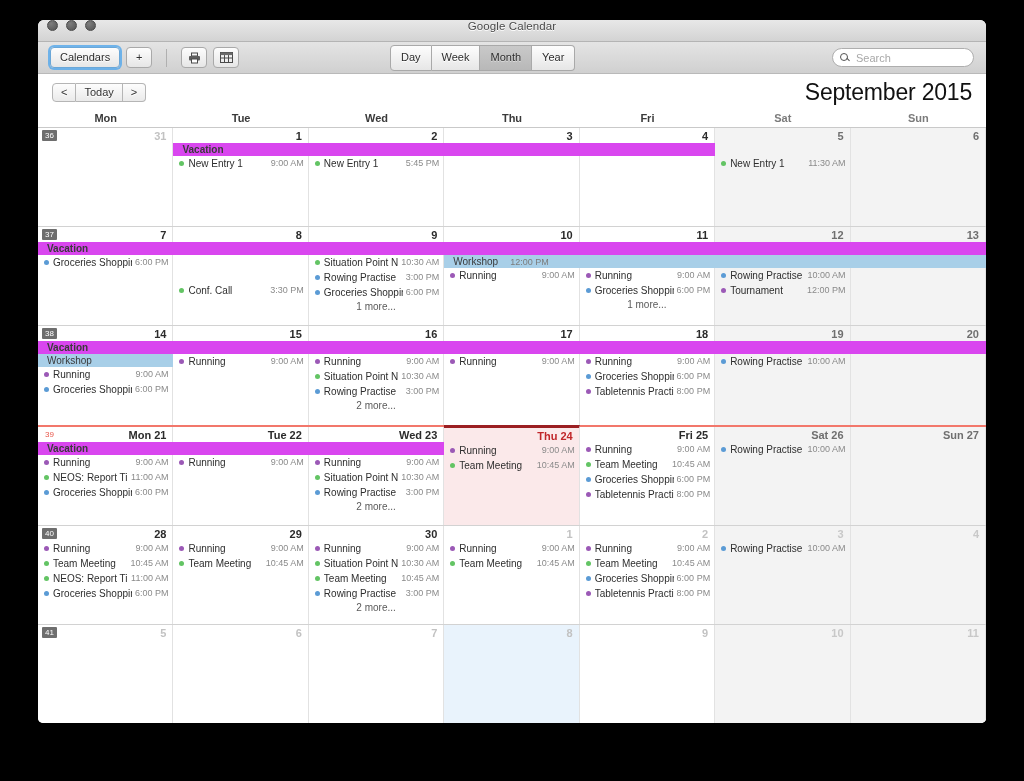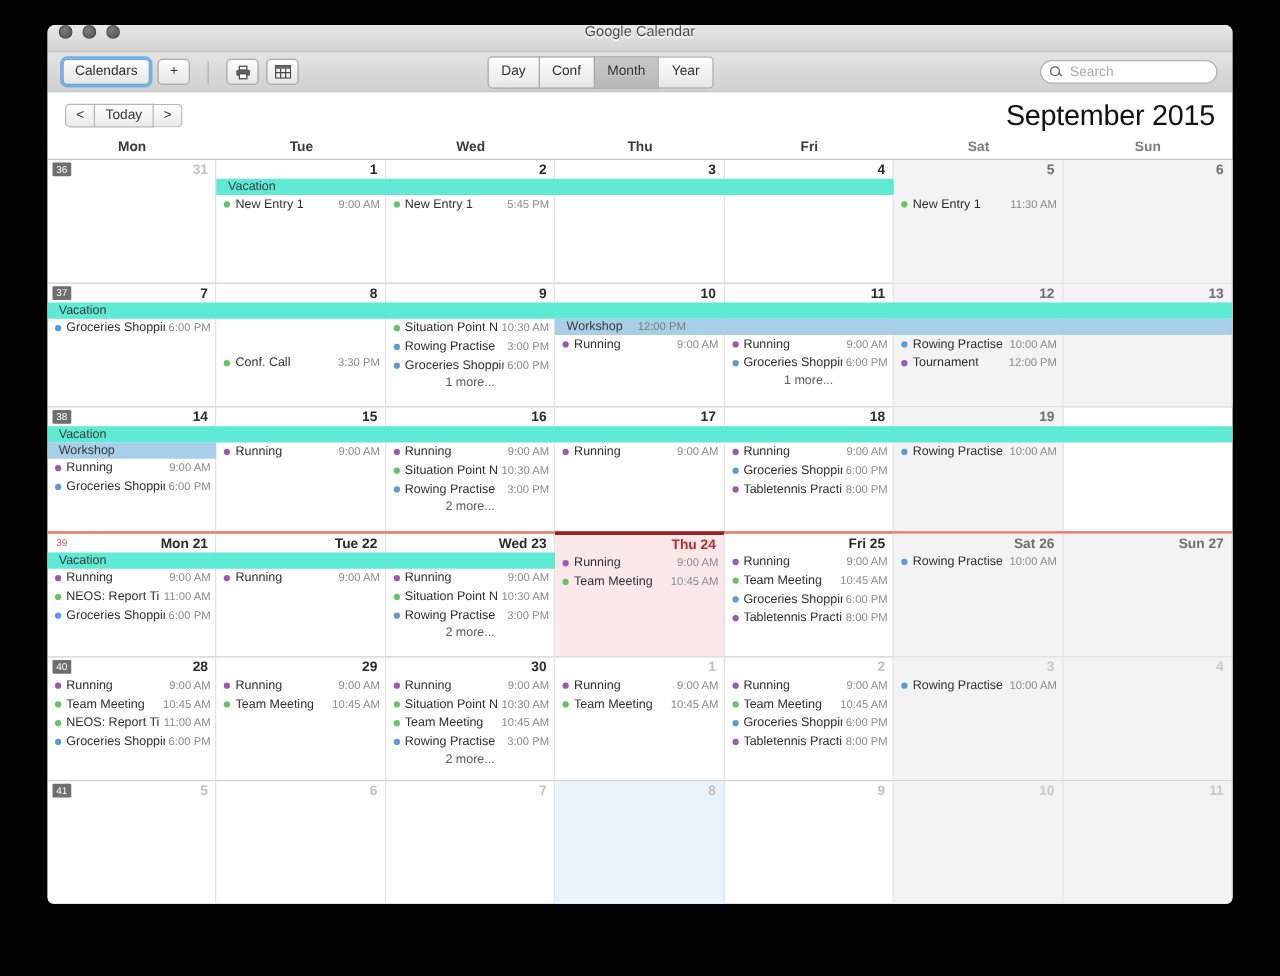--- a/index.html
+++ b/index.html
@@ -181,21 +181,21 @@
 
   
   .spanbar {
     position: absolute; z-index: 4;
     height: 13px; line-height: 13px;
     font-size: 10px;
     padding-left: 9px;
     color: #3a3a3a;
     white-space: nowrap; overflow: hidden;
   }
-  .spanbar.green { background: #5eead4; }
+  .spanbar.green { background: #d946ef; font-weight: bold; }
   .spanbar.blue  { background: #a8cfe8; }
   .spanbar .sptime { color: #7c7c7c; font-size: 9px; margin-left: 12px; }
 
   .evts { position: relative; padding: 0 2px; }
   .ev {
     display: flex; align-items: center;
     height: 15px; line-height: 15px;
     font-size: 10px; padding-left: 4px;
     white-space: nowrap; overflow: hidden;
   }
@@ -240,21 +240,21 @@
             <rect x="0.5" y="0.5" width="12" height="2.6" fill="#6a6a6a"></rect>
             <line x1="0.5" y1="6" x2="12.5" y2="6" stroke="#4a4a4a" stroke-width="1"></line>
             <line x1="4.5" y1="3.1" x2="4.5" y2="10.5" stroke="#4a4a4a" stroke-width="1"></line>
             <line x1="8.5" y1="3.1" x2="8.5" y2="10.5" stroke="#4a4a4a" stroke-width="1"></line>
           </svg>
         </span>
       </div>
 
       <div class="seg">
         <span class="sg">Day</span>
-        <span class="sg">Conf</span>
+        <span class="sg">Week</span>
         <span class="sg on">Month</span>
         <span class="sg">Year</span>
       </div>
 
       <div class="search">
         <span class="mag"></span>
         <input type="text" placeholder="Search" style="">
       </div>
     </div>
 
@@ -499,20 +499,24 @@
             <div class="day weekend">
               <div class="daynum">19</div>
               <div class="evts" style="padding-top: 13px;">
                 <div class="ev">
                   <span class="dot" style="background: rgb(91, 155, 213);"></span>
                   <span class="nm">Rowing Practise</span>
                   <span class="tm">10:00 AM</span>
                 </div>
               </div>
             </div>
+            <div class="day weekend">
+              <div class="daynum">20</div>
+              <div class="evts" style="padding-top: 13px;"></div>
+            </div>
             <div class="wknum">38</div>
             <div class="spanbar green" style="left: 0%; width: 100%; top: 15px;"><span>Vacation</span></div>
             <div class="spanbar blue" style="left: 0%; width: 14.2857%; top: 28px;"><span>Workshop</span></div>
           </div>
           <div class="wk today-week">
             <div class="day">
               <div class="daynum">Mon 21</div>
               <div class="evts" style="padding-top: 13px;">
                 <div class="ev">
                   <span class="dot" style="background: rgb(155, 89, 182);"></span>

